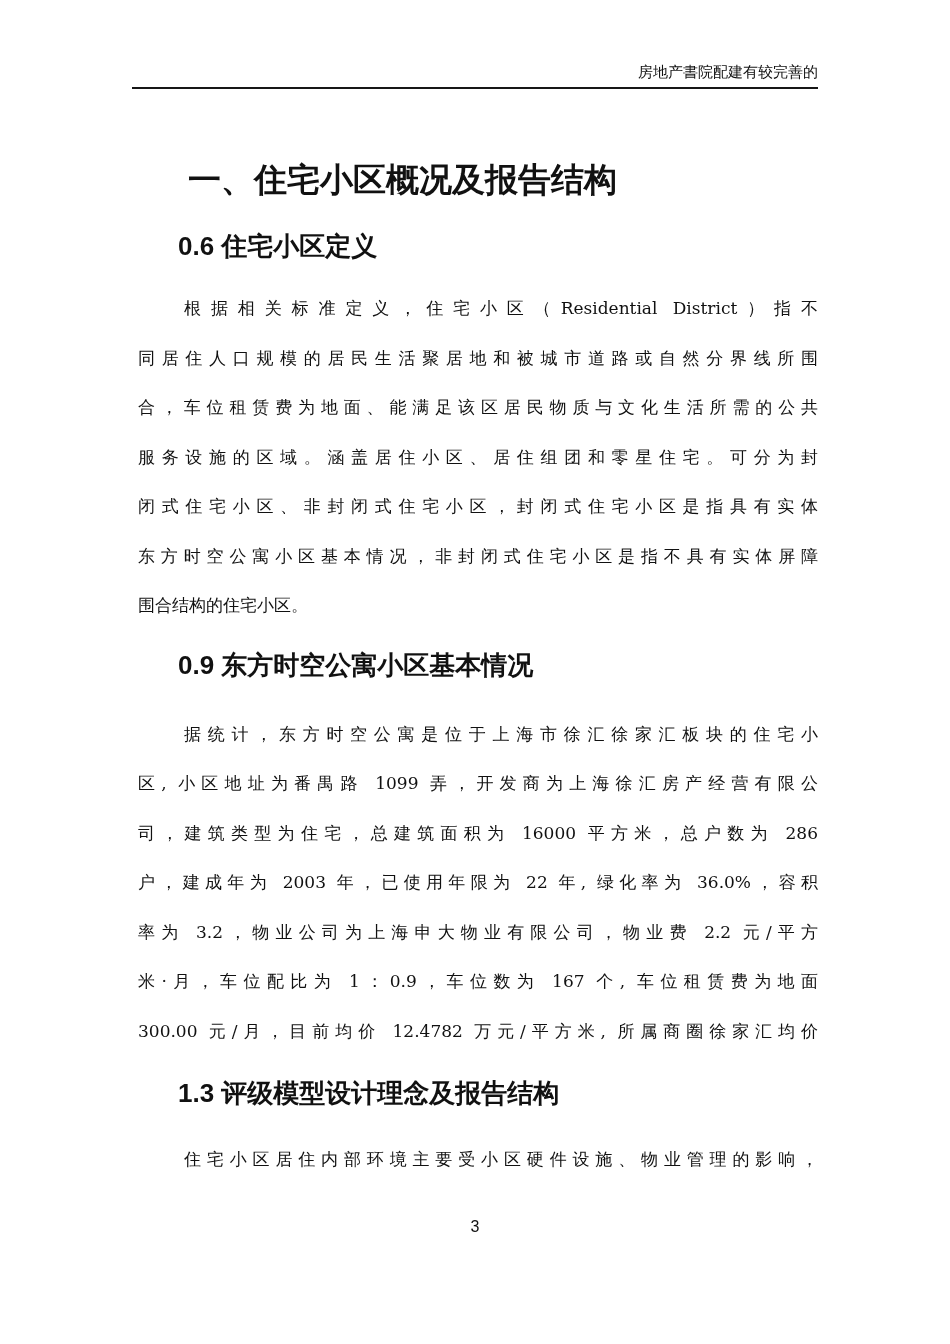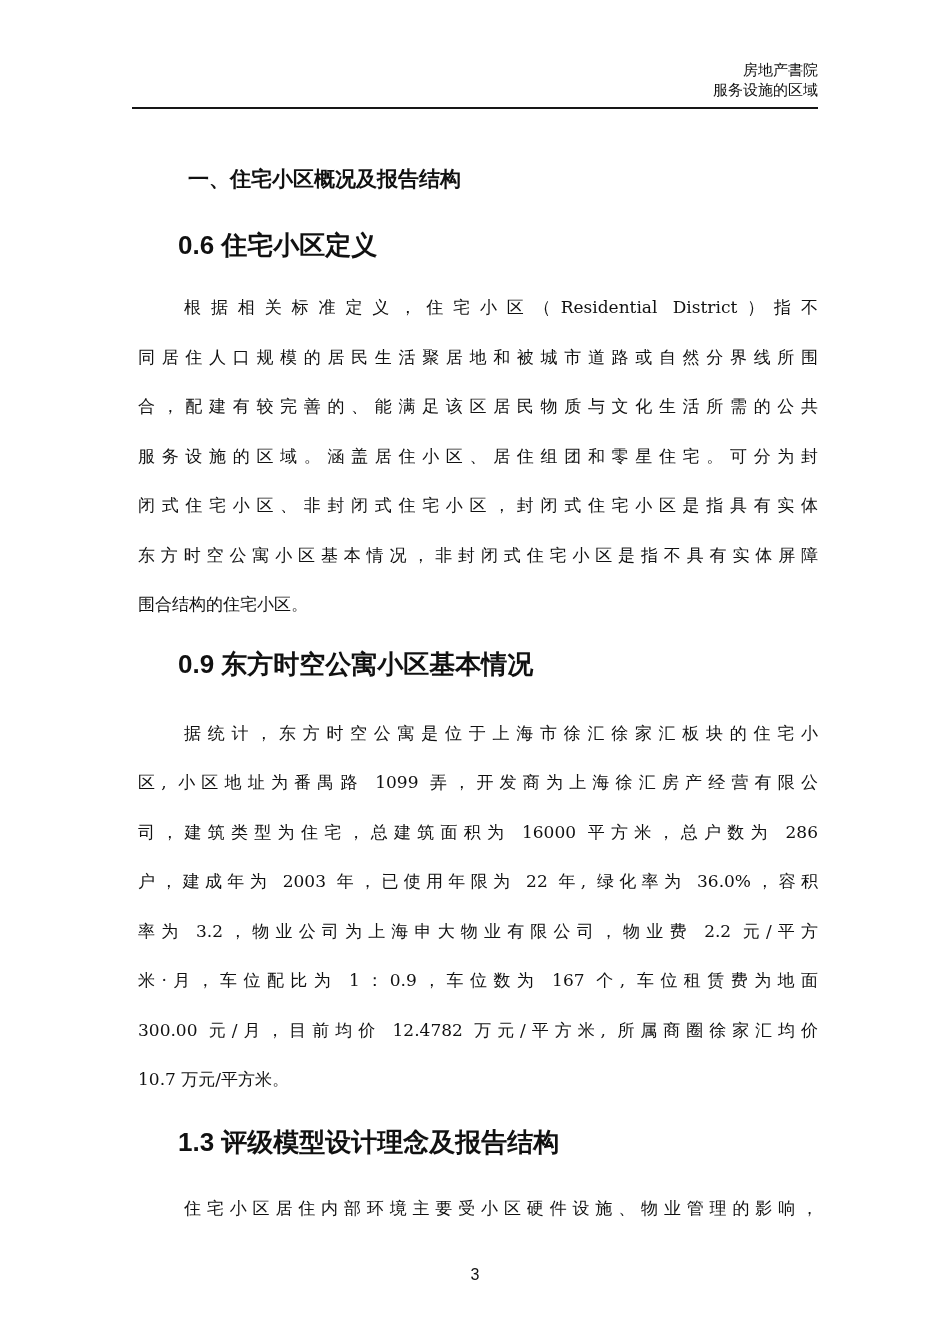--- a/index.html
+++ b/index.html
@@ -15,33 +15,32 @@
     background: #ffffff;
     padding: 62px 132px 0 132px;
     color: #111111;
     font-family: "DejaVu Serif", serif;
     overflow: hidden;
   }
   .header {
     display: flex;
     justify-content: flex-end;
     align-items: flex-end;
-    font-family: Liberation Mono, monospace;
+    font-family: Liberation Sans, sans-serif;
     font-size: 15px;
     line-height: 20px;
     padding-bottom: 5px;
     border-bottom: 2px solid #161616;
-    flex-direction: column;
   }
   .h1 {
-    margin-top: 51px;
+    margin-top: 72px;
     padding-left: 56px;
     font-family: "Liberation Sans", sans-serif;
     font-weight: bold;
-    font-size: 21px;
+    font-size: 33px;
     line-height: 38px;
   }
   .h2 {
     padding-left: 46px;
     font-family: "Liberation Sans", sans-serif;
     font-weight: bold;
     font-size: 26px;
     line-height: 32px;
   }
   .h2.m11 { margin-top: 31px; }
@@ -68,48 +67,47 @@
     line-height: 20px;
   }
 </style>
 </head>
 <body>
 
 <div class="page">
 
   <div class="header">
     <span>房地产書院</span>
-    <span>服务设施的区域</span>
+    <span>配建有较完善的</span>
   </div>
 
   <div class="h1">一、住宅小区概况及报告结构</div>
 
   <div class="h2 m11">0.6 住宅小区定义</div>
 
   <div class="para p1">
     <div class="line first">根据相关标准定义，住宅小区（Residential District）指不</div>
     <div class="line">同居住人口规模的居民生活聚居地和被城市道路或自然分界线所围</div>
-    <div class="line">合，配建有较完善的、能满足该区居民物质与文化生活所需的公共</div>
+    <div class="line">合，车位租赁费为地面、能满足该区居民物质与文化生活所需的公共</div>
     <div class="line">服务设施的区域。涵盖居住小区、居住组团和零星住宅。可分为封</div>
     <div class="line">闭式住宅小区、非封闭式住宅小区，封闭式住宅小区是指具有实体</div>
     <div class="line">东方时空公寓小区基本情况，非封闭式住宅小区是指不具有实体屏障</div>
     <div class="line last">围合结构的住宅小区。</div>
   </div>
 
   <div class="h2 m12">0.9 东方时空公寓小区基本情况</div>
 
   <div class="para p2">
     <div class="line first">据统计，东方时空公寓是位于上海市徐汇徐家汇板块的住宅小</div>
     <div class="line">区, 小区地址为番禺路 1099 弄，开发商为上海徐汇房产经营有限公</div>
     <div class="line">司，建筑类型为住宅，总建筑面积为 16000 平方米，总户数为 286</div>
     <div class="line">户，建成年为 2003 年，已使用年限为 22 年, 绿化率为 36.0%，容积</div>
     <div class="line">率为 3.2，物业公司为上海申大物业有限公司，物业费 2.2 元/平方</div>
     <div class="line">米·月，车位配比为 1：0.9，车位数为 167 个, 车位租赁费为地面</div>
     <div class="line">300.00 元/月，目前均价 12.4782 万元/平方米, 所属商圈徐家汇均价</div>
-    <div class="line last">10.7 万元/平方米。</div>
   </div>
 
   <div class="h2 m13">1.3 评级模型设计理念及报告结构</div>
 
   <div class="para p3">
     <div class="line first">住宅小区居住内部环境主要受小区硬件设施、物业管理的影响，</div>
   </div>
 
   <div class="footer">
     <span>3</span>

